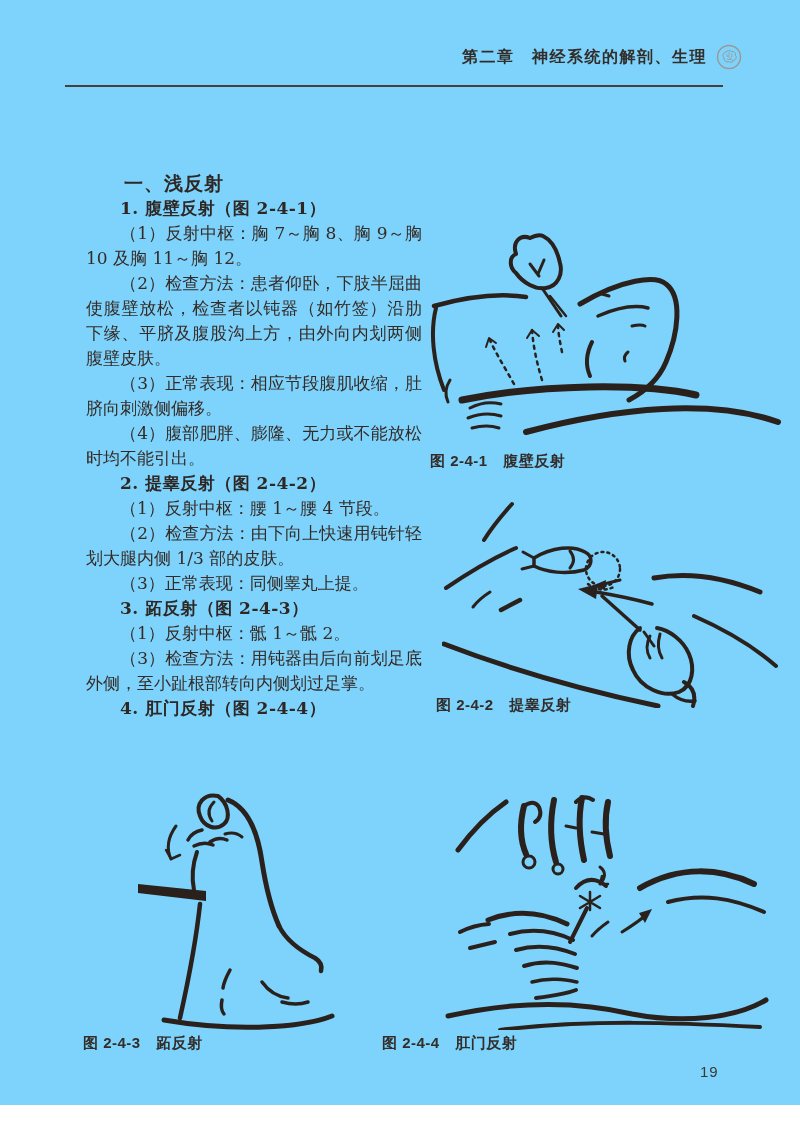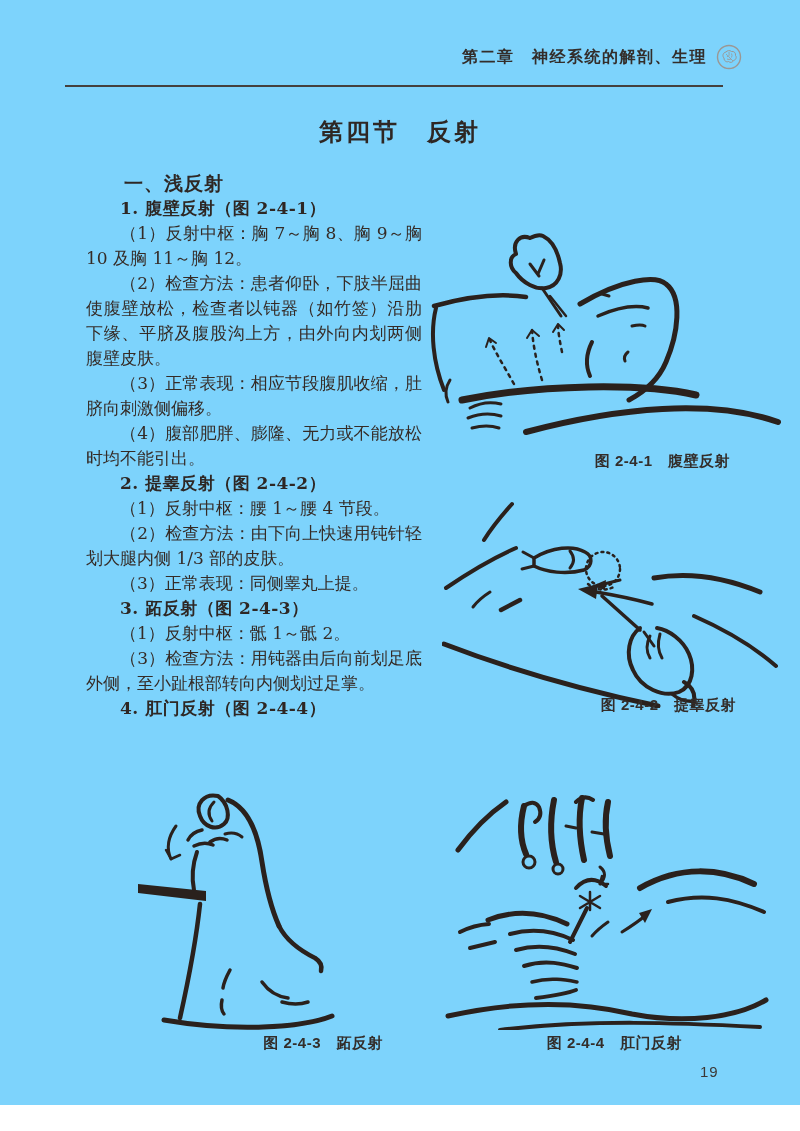--- a/index.html
+++ b/index.html
@@ -52,21 +52,21 @@
   .p-sub{
     font-weight:bold;color:#2e2724;letter-spacing:0.5px;
   }
   
   .figure{position:absolute;}
   .figure svg{display:block;}
   .fig-caption{
     position:absolute;
     font-family:"Liberation Sans", sans-serif;
     font-weight:bold;font-size:15px;color:#332d2a;
-    text-align:right;width:300px;letter-spacing:0.5px;
+    text-align:left;width:300px;letter-spacing:0.5px;
   }
   .page-number{
     position:absolute;left:700px;top:1063px;
     font-family:"Liberation Sans", sans-serif;
     font-size:15px;color:#3c3836;letter-spacing:1px;
   }
   
   .sk{fill:none;stroke:var(--ink);stroke-linecap:round;stroke-linejoin:round;}
   .dash{stroke-dasharray:3 5;}
   .dot{stroke-dasharray:2 4;}
@@ -80,21 +80,20 @@
   <div class="header">
     <span class="header-title">第二章　神经系统的解剖、生理</span>
     <svg class="header-icon" viewBox="0 0 26 26">
       <circle cx="13" cy="13" r="11.5" fill="none" stroke="#9b9793" stroke-width="1.4"></circle>
       <path d="M8,14 C6,12 7,8.5 10,8 C11,6.5 14,6 15.5,7.5 C18,7 20,9 19.5,11.5 C21,13 20,16 17.5,16.5 C17,18.5 14,19 12.5,17.5 C10.5,18.5 8,17 8,14 Z" fill="none" stroke="#9b9793" stroke-width="1"></path>
       <path d="M10,10 q2,1 1.5,3 M13,8 q0.5,3 -0.5,5 M15.5,9.5 q1,2 0,4 M11,15 q2,1 4,0 M13,13 l4,4" fill="none" stroke="#9b9793" stroke-width="0.8"></path>
     </svg>
   </div>
   <div class="header-rule"></div>
 
-  <div class="section-title">第四节　反射</div>
 
   <div class="text-col">
     <p class="p-section">一、浅反射</p>
     <p class="p-sub">1. 腹壁反射（图 2-4-1）</p>
     <p>（1）反射中枢：胸 7～胸 8、胸 9～胸 10 及胸 11～胸 12。</p>
     <p>（2）检查方法：患者仰卧，下肢半屈曲使腹壁放松，检查者以钝器（如竹签）沿肋下缘、平脐及腹股沟上方，由外向内划两侧腹壁皮肤。</p>
     <p>（3）正常表现：相应节段腹肌收缩，肚脐向刺激侧偏移。</p>
     <p>（4）腹部肥胖、膨隆、无力或不能放松时均不能引出。</p>
     <p class="p-sub">2. 提睾反射（图 2-4-2）</p>
     <p>（1）反射中枢：腰 1～腰 4 节段。</p>

